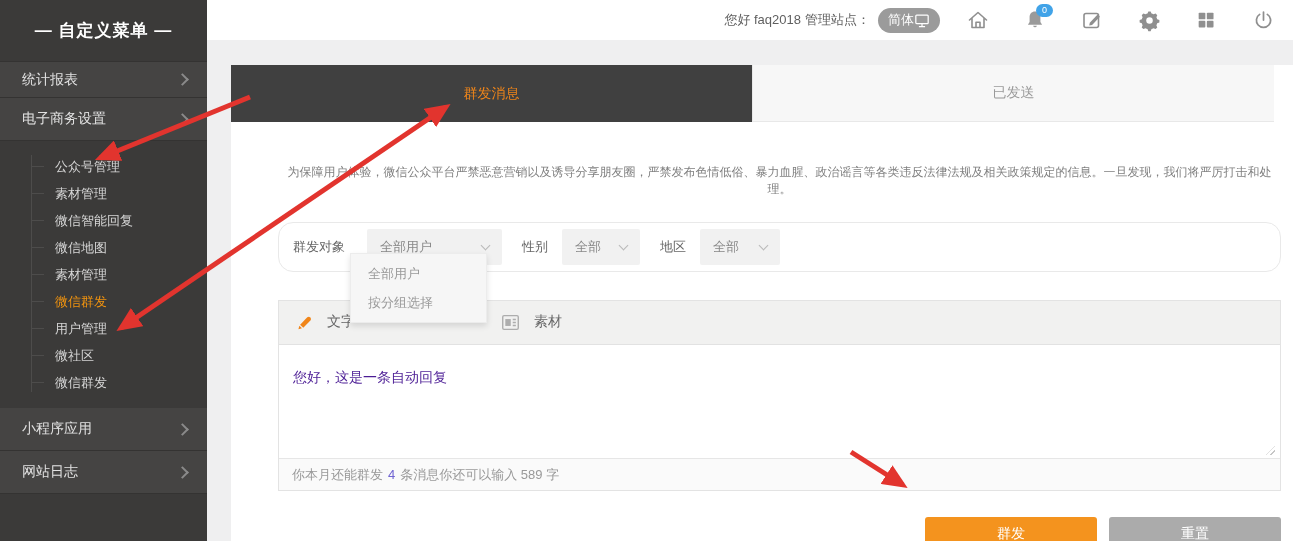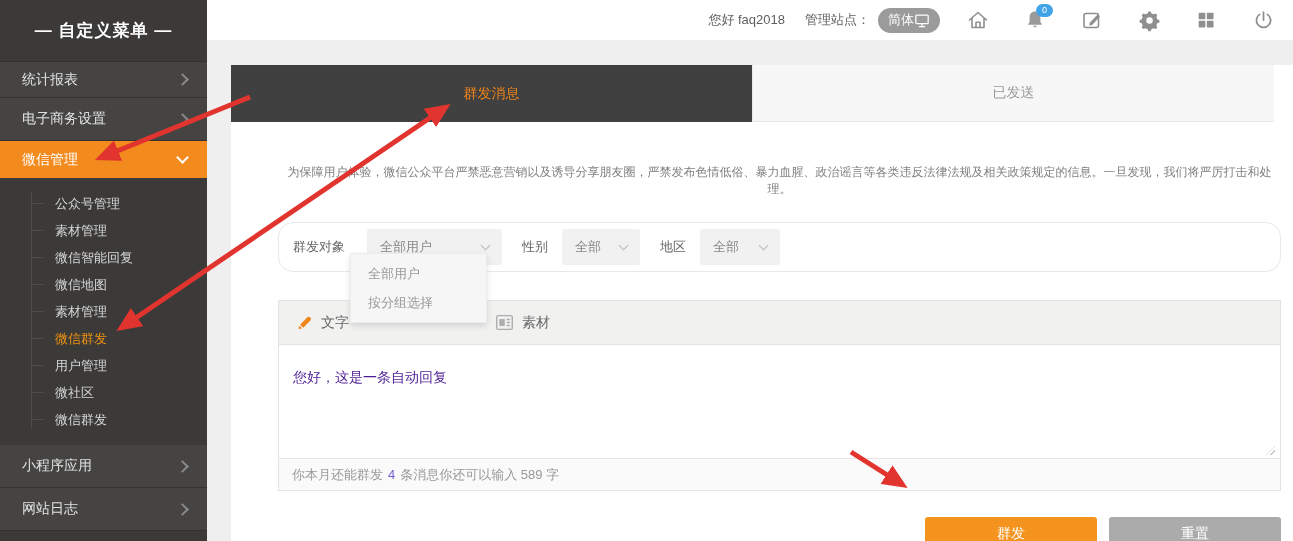--- a/index.html
+++ b/index.html
@@ -21,21 +21,21 @@
   .chev.down{transform:rotate(135deg);border-color:#fff;margin-top:-4px}
   .submenu{position:relative;background:#3b3a39;padding:12px 0 12px 0}
   .submenu:before{content:"";position:absolute;left:31px;top:14px;bottom:16px;width:1px;background:#4d4c4b}
   .subitem{position:relative;height:27px;line-height:27px;padding-left:55px;color:#d6d6d6;font-size:13px;cursor:pointer}
   .subitem:before{content:"";position:absolute;left:31px;top:13px;width:13px;height:1px;background:#4d4c4b}
   .subitem.active{color:#f0930f}
   
   .header{position:absolute;left:207px;top:0;width:1086px;height:40px;background:#fff;
     display:flex;align-items:center;justify-content:flex-end;padding-right:18px;box-sizing:border-box}
   .htext{color:#5f5f5f;font-size:13px}
-  .htext.greet{margin-right:20px}
+  .htext.greet{margin-right:4px}
   .pill{margin:0 26px 0 8px;height:25px;border-radius:13px;background:#9b9b9b;color:#fff;font-size:13px;
     display:flex;align-items:center;padding:0 10px;cursor:pointer}
   .hicons{display:flex;align-items:center;gap:33px}
   .hicon{width:24px;height:24px;position:relative;cursor:pointer;display:flex;align-items:center;justify-content:center}
   .badge{position:absolute;top:-4px;right:-6px;min-width:13px;height:13px;border-radius:7px;background:#41a3e8;
     color:#fff;font-size:9px;line-height:13px;text-align:center;padding:0 2px}
   
   .panel{position:absolute;left:231px;top:65px;width:1062px;height:476px;background:#fff;z-index:1}
   .tabbar{width:1043px;height:57px;display:flex}
   .tab{flex:1;display:flex;align-items:center;justify-content:center;font-size:14px;cursor:pointer}
@@ -50,21 +50,21 @@
   .sel .chev{border-color:#b9b9b9;border-width:1.5px;transform:rotate(135deg);margin-top:-4px;width:6px;height:6px}
   .sel.w1{width:135px;margin-left:22px}
   .sel.w2{width:78px;margin-left:14px}
   .sel.w3{width:80px;margin-left:14px}
   .flabel2{margin-left:20px}
   .dropdown{position:absolute;left:72px;top:131px;width:135px;background:#f6f6f6;border:1px solid #ececec;
     box-shadow:0 3px 6px rgba(0,0,0,.12);z-index:6;padding:5px 0}
   .opt{height:29px;line-height:29px;padding-left:17px;font-size:13px;color:#999;cursor:pointer}
   .editor{margin-top:28px;border:1px solid #e3e3e3}
   .toolbar{height:43px;background:#f1f1f0;border-bottom:1px solid #e2e2e2;display:flex;align-items:center;padding-left:16px}
-  .tool{display:flex;align-items:center;gap:7px;color:#666;font-size:14px;cursor:pointer}
+  .tool{display:flex;gap:13px;color:#666;font-size:14px;cursor:pointer}
   .tool.second{margin-left:145px}
   .msgarea{position:relative;height:113px;background:#fff;padding:24px 14px;box-sizing:border-box;
     font-size:14px;color:#4c1d95;cursor:text}
   .grip{position:absolute;right:5px;bottom:3px;width:9px;height:9px;
     background:repeating-linear-gradient(135deg,transparent 0 2px,#c6c6c6 2px 3.5px);
     clip-path:polygon(100% 0,100% 100%,0 100%)}
   .status{height:31px;background:#fafafa;border-top:1px solid #e6e6e6;display:flex;align-items:center;
     justify-content:flex-start;padding:0 13px;font-size:13px;color:#999}
   .quota-num{color:#7064d2;margin:0 5px}
   .btnrow{margin-top:26px;display:flex;justify-content:flex-end;gap:12px}
@@ -82,24 +82,20 @@
 <div class="sidebar">
   <div class="side-title">— 自定义菜单 —</div>
 
   <div class="srow h35">
     <span>统计报表</span>
     <span class="chev"></span>
   </div>
   <div class="srow">
     <span>电子商务设置</span>
     <span class="chev"></span>
-  </div>
-  <div class="srow active">
-    <span>微信管理</span>
-    <span class="chev down"></span>
   </div>
 
   <div class="submenu">
     <div class="subitem">公众号管理</div>
     <div class="subitem">素材管理</div>
     <div class="subitem">微信智能回复</div>
     <div class="subitem">微信地图</div>
     <div class="subitem">素材管理</div>
     <div class="subitem active">微信群发</div>
     <div class="subitem">用户管理</div>

